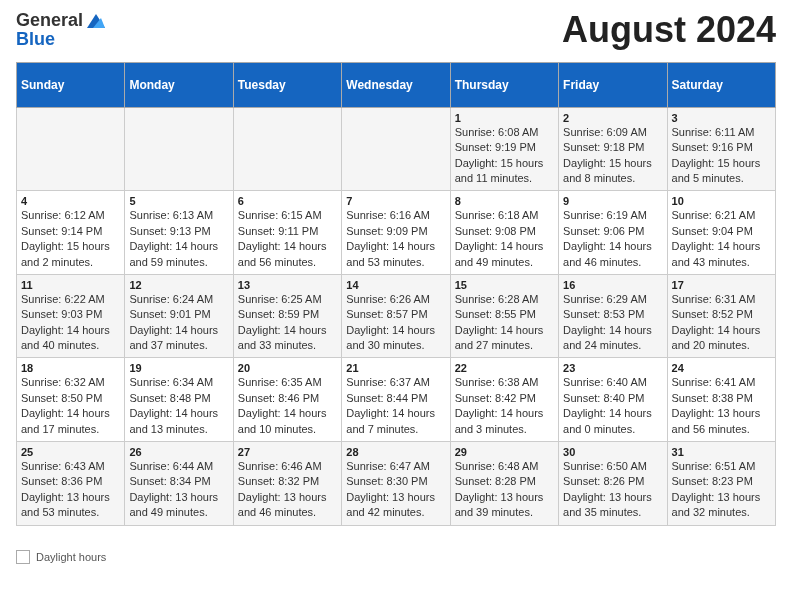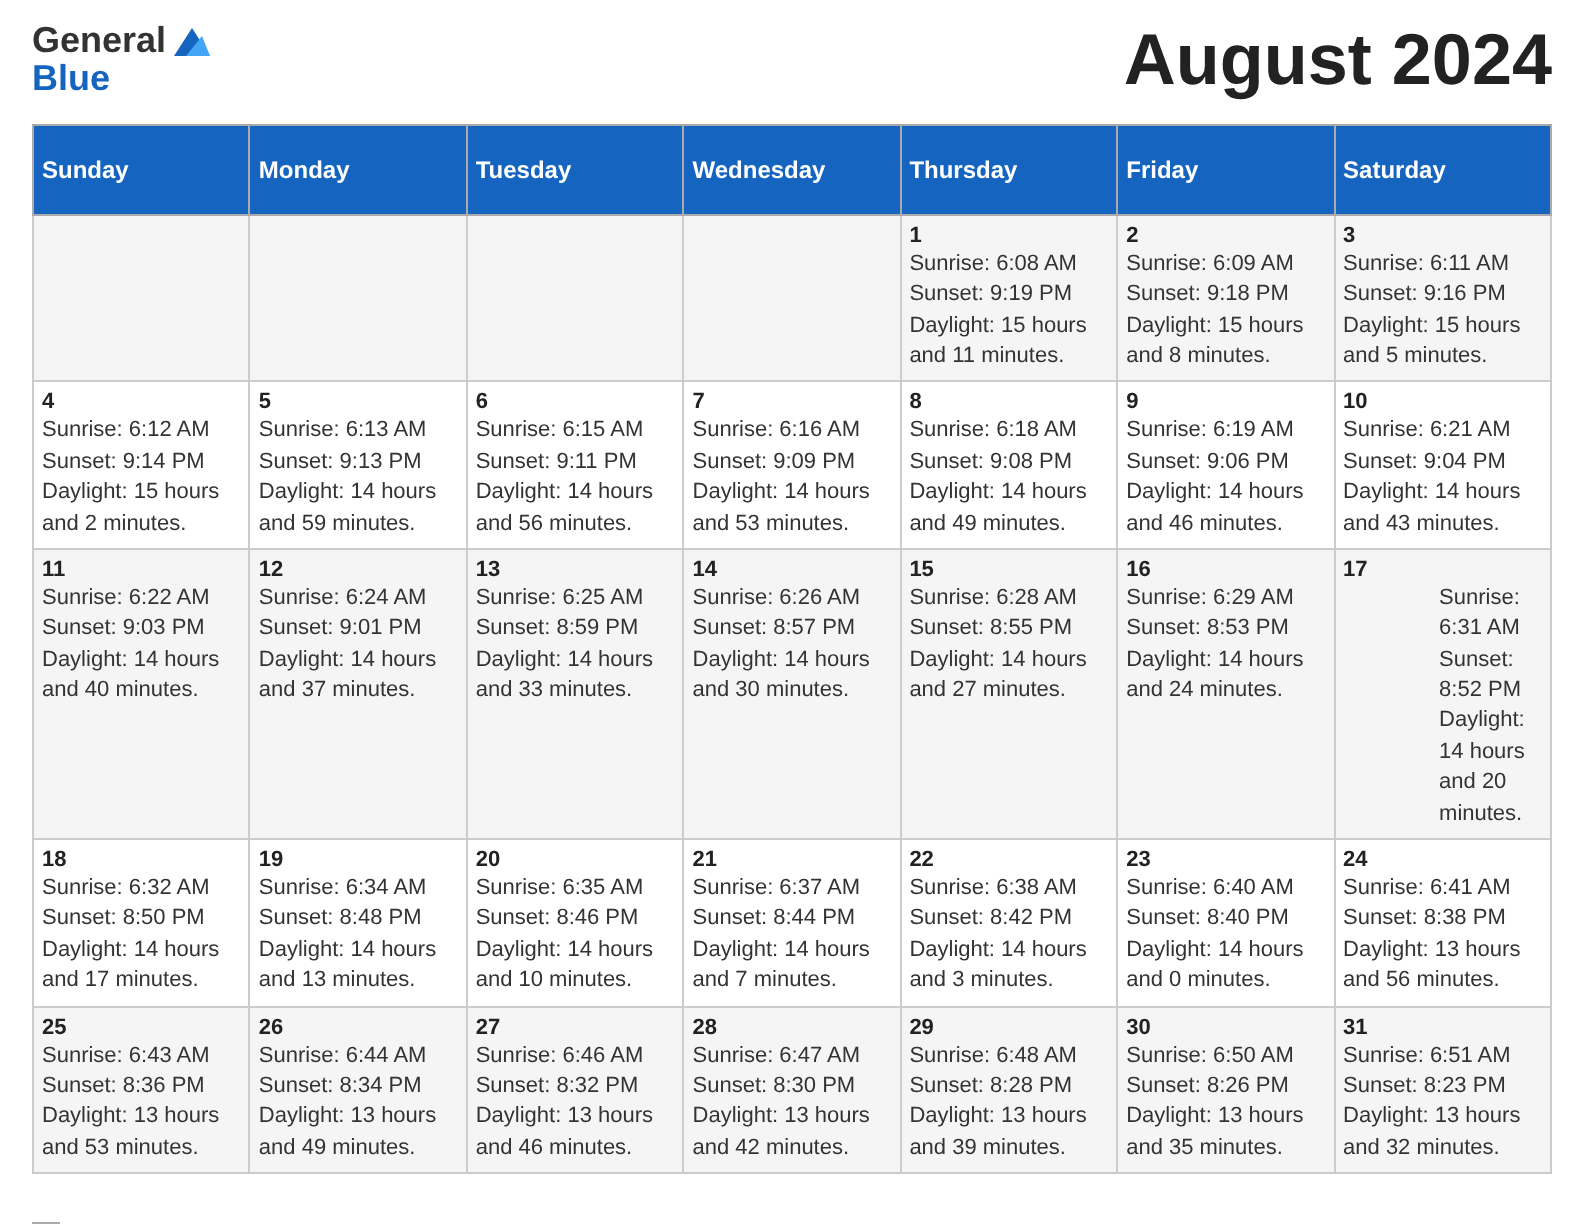--- a/index.html
+++ b/index.html
@@ -255,21 +255,21 @@
           </td>
           <td>
             <span class="day-number">16</span>
             <div class="day-info" style="white-space: pre-line;">Sunrise: 6:29 AM
 Sunset: 8:53 PM
 Daylight: 14 hours
 and 24 minutes.</div>
           </td>
           <td>
             <span class="day-number">17</span>
-            <div class="day-info" style="white-space: pre-line; margin-left: 48px;">Sunrise: 6:31 AM
+            <div class="day-info" style="white-space: pre-line;">Sunrise: 6:31 AM
 Sunset: 8:52 PM
 Daylight: 14 hours
 and 20 minutes.</div>
           </td>
         </tr>
         <tr>
           <td>
             <span class="day-number">18</span>
             <div class="day-info" style="white-space: pre-line;">Sunrise: 6:32 AM
 Sunset: 8:50 PM

